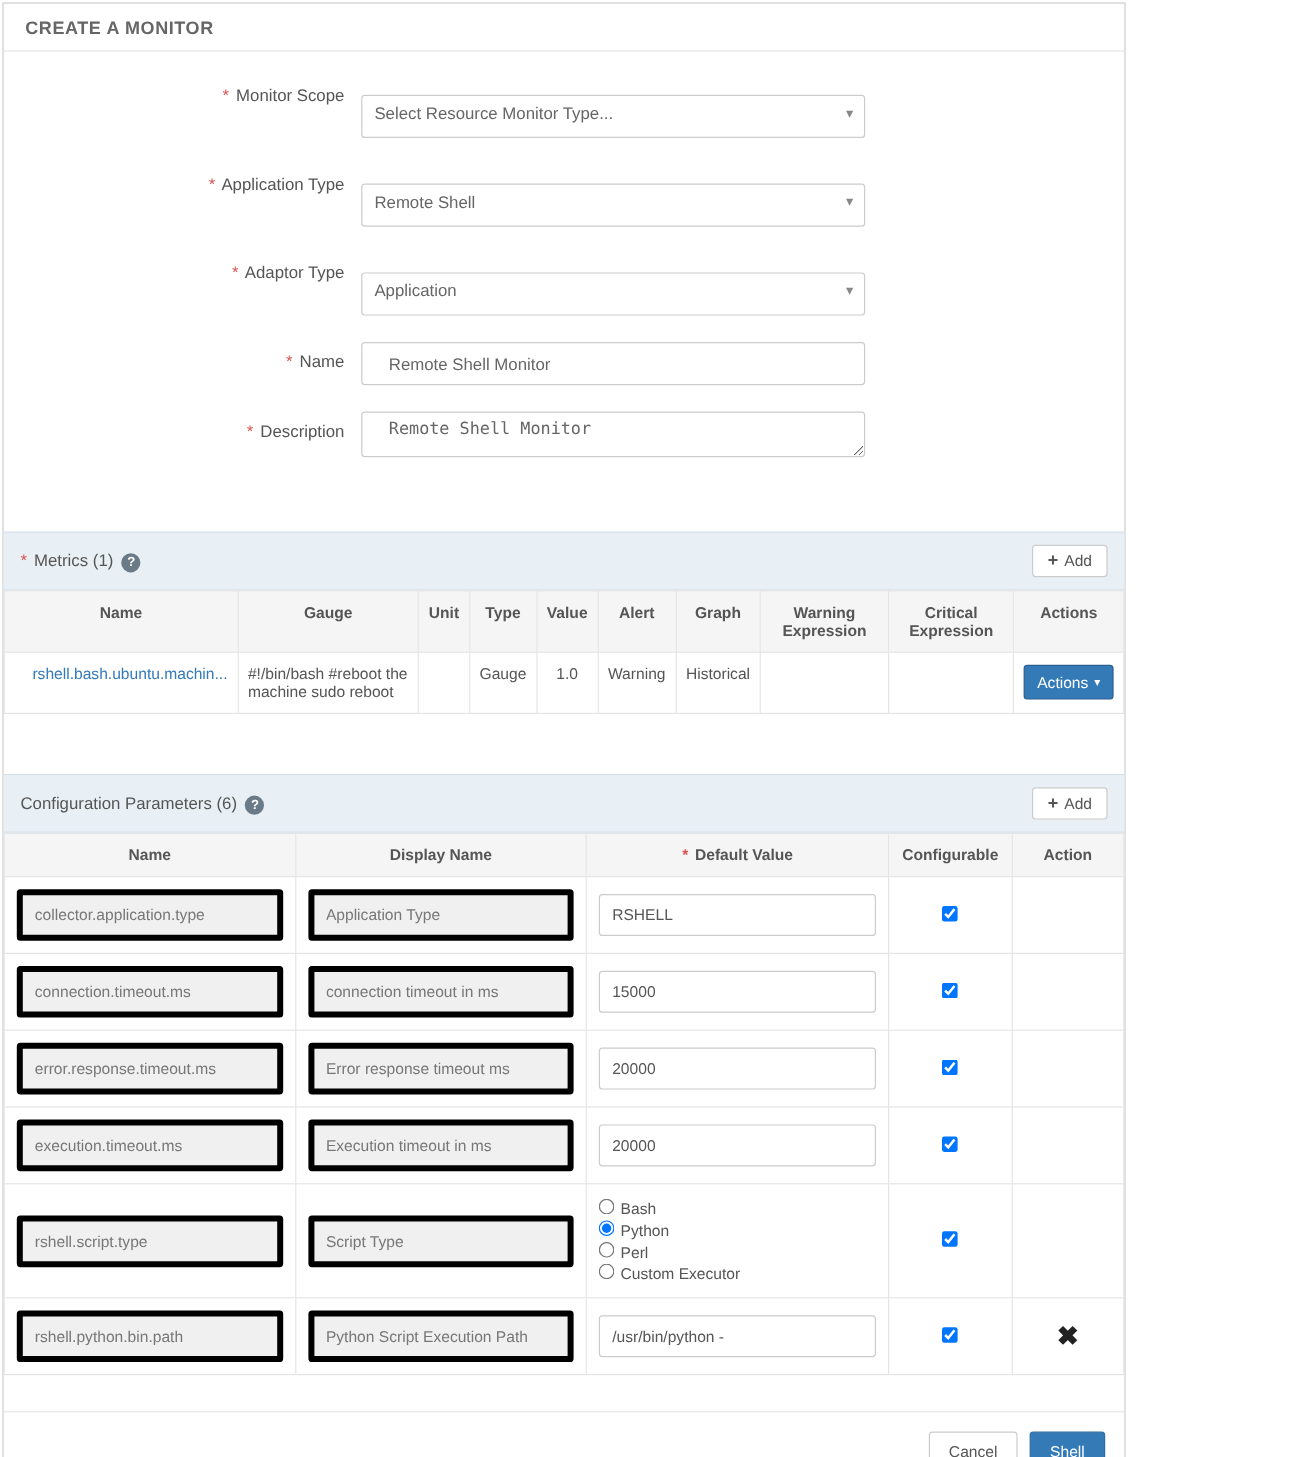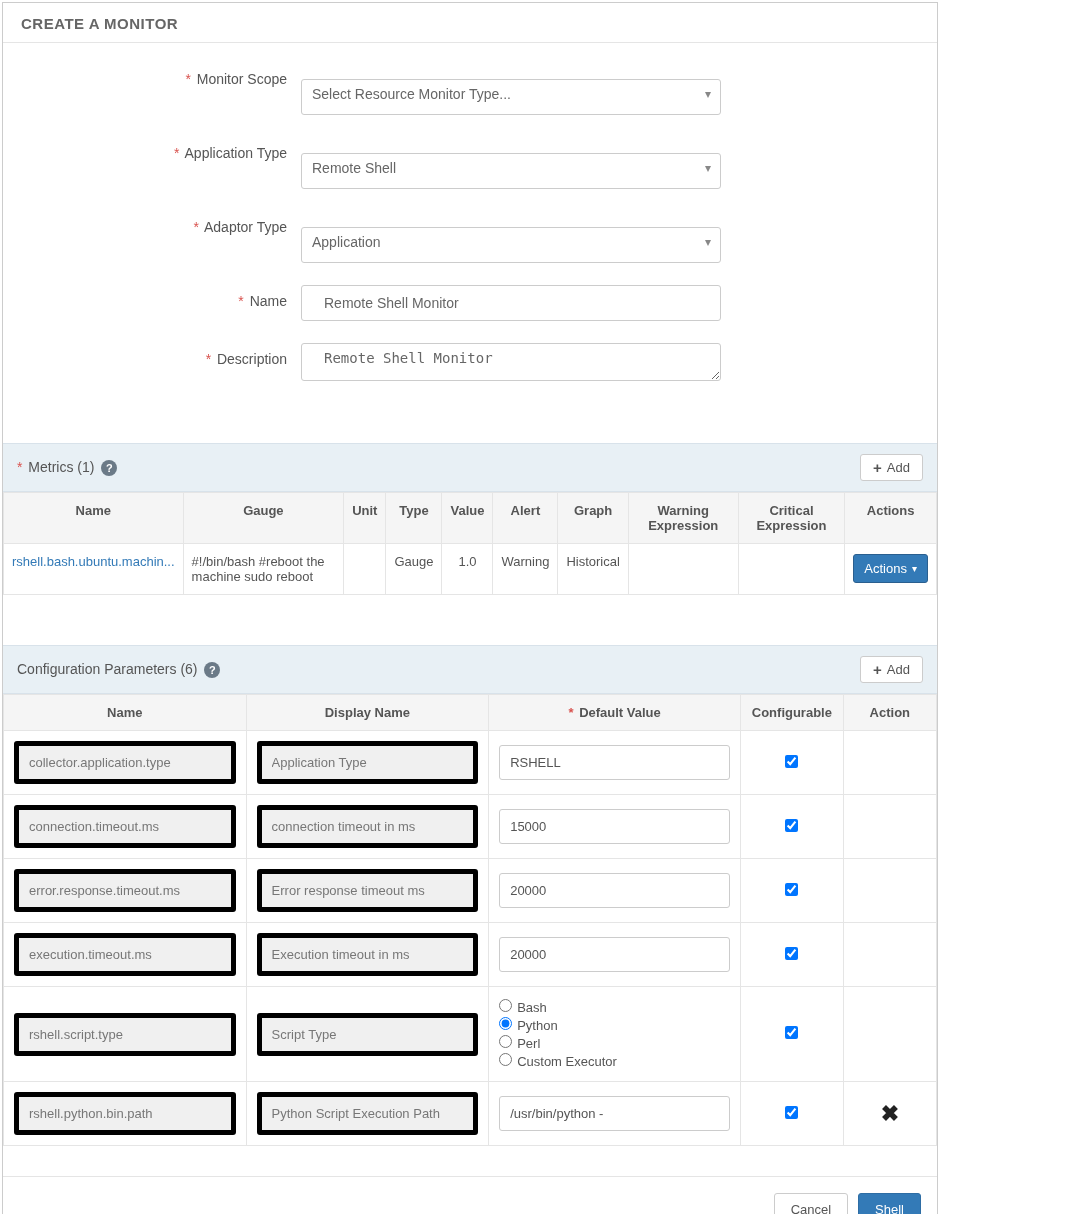--- a/index.html
+++ b/index.html
@@ -141,21 +141,21 @@
   text-align: left;
   vertical-align: top;
 }
 th {
   background: #f5f5f5;
   text-align: center;
   font-weight: 600;
   color: #555;
   font-size: 13px;
 }
-.link { color: #337ab7; }
+.link { color: #337ab7; margin-left: 15px; }
 .center { text-align: center; }
 
 .config-table th { text-align: center; }
 .config-table td { padding: 10px; vertical-align: middle; }
 .ro-input {
   width: 100%;
   border: 5px solid #000000;
   background: #f0f0f0;
   border-radius: 3px;
   padding: 9px 10px;

